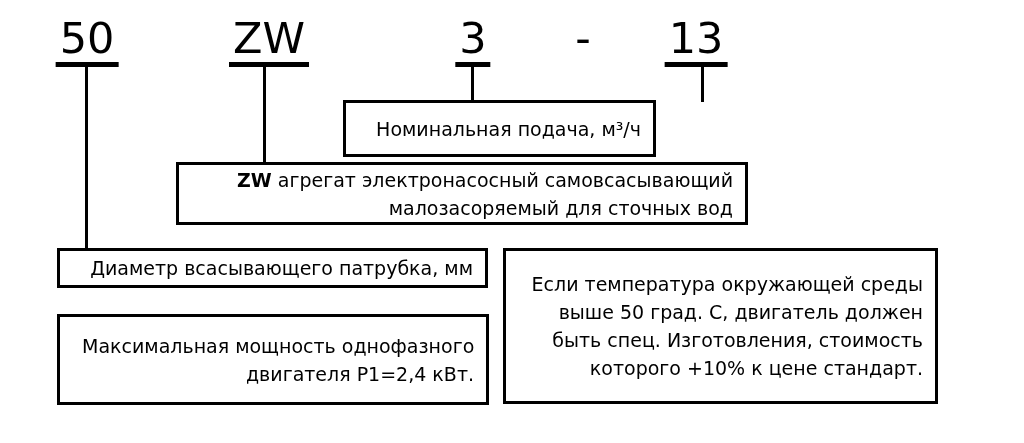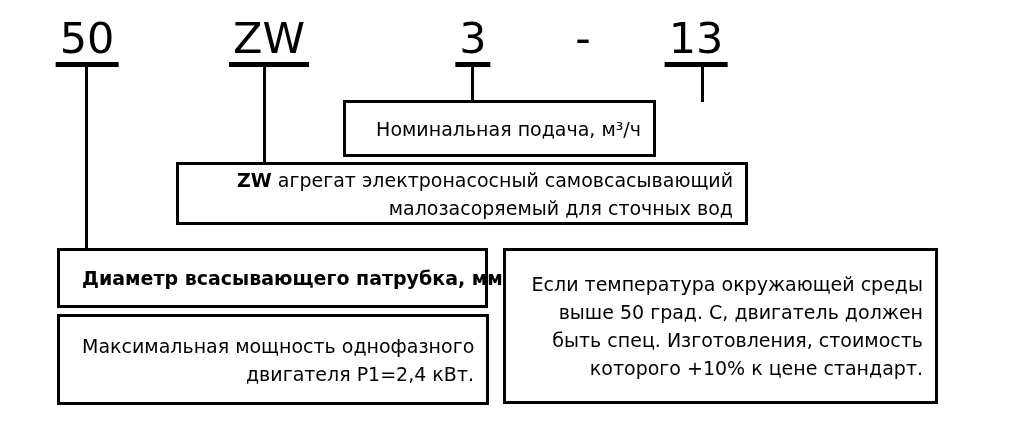--- a/index.html
+++ b/index.html
@@ -67,21 +67,21 @@
   <div class="nbox" style="left:343px; top:100px; width:313px; height:57px;">
     <div class="line">Номинальная подача, м³/ч</div>
   </div>
 
 
   <div class="nbox" style="left:176px; top:162px; width:572px; height:63px;">
     <div class="line"><span class="bold">ZW</span><span> агрегат электронасосный самовсасывающий</span></div>
     <div class="line">малозасоряемый для сточных вод</div>
   </div>
 
-  <div class="nbox" style="left:57px; top:248px; width:431px; height:60px;font-weight:bold;">
+  <div class="nbox" style="left:57px; top:248px; width:431px; height:40px;">
     <div class="line">Диаметр всасывающего патрубка, мм</div>
   </div>
 
   <div class="nbox" style="left:57px; top:314px; width:432px; height:91px;">
     <div class="line">Максимальная мощность однофазного</div>
     <div class="line">двигателя P1=2,4 кВт.</div>
   </div>
 
   <div class="nbox" style="left:503px; top:248px; width:435px; height:156px;">
     <div class="line">Если температура окружающей среды</div>

